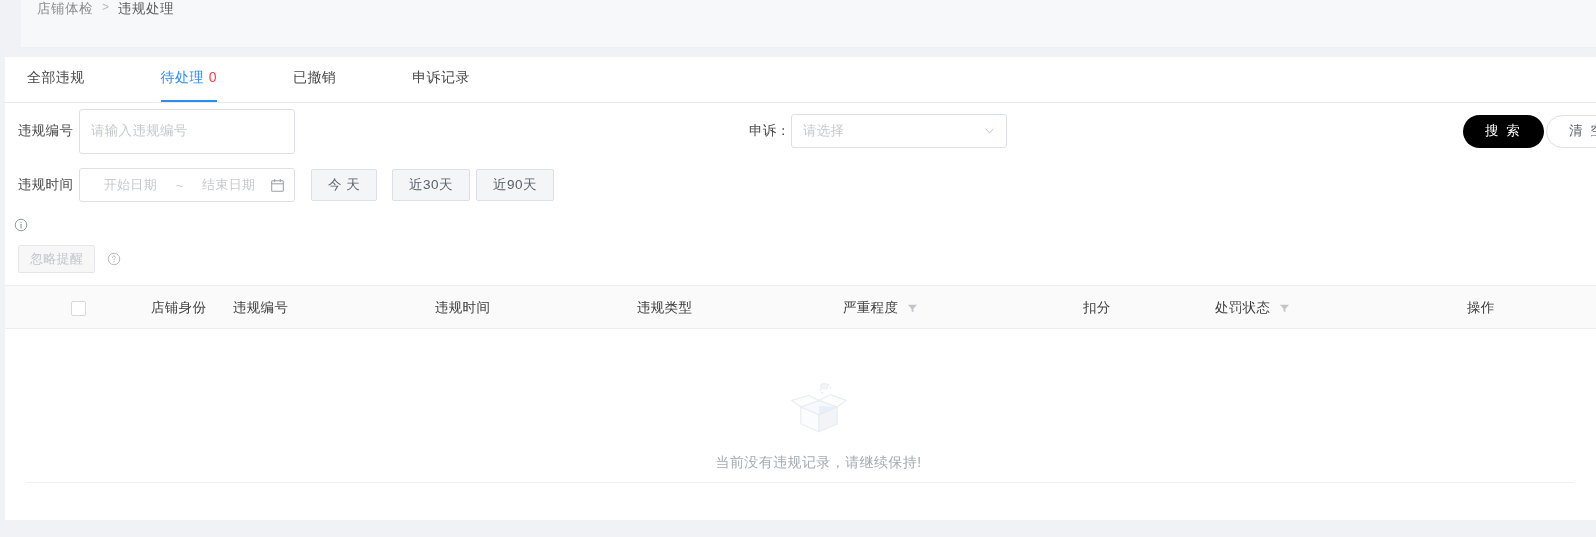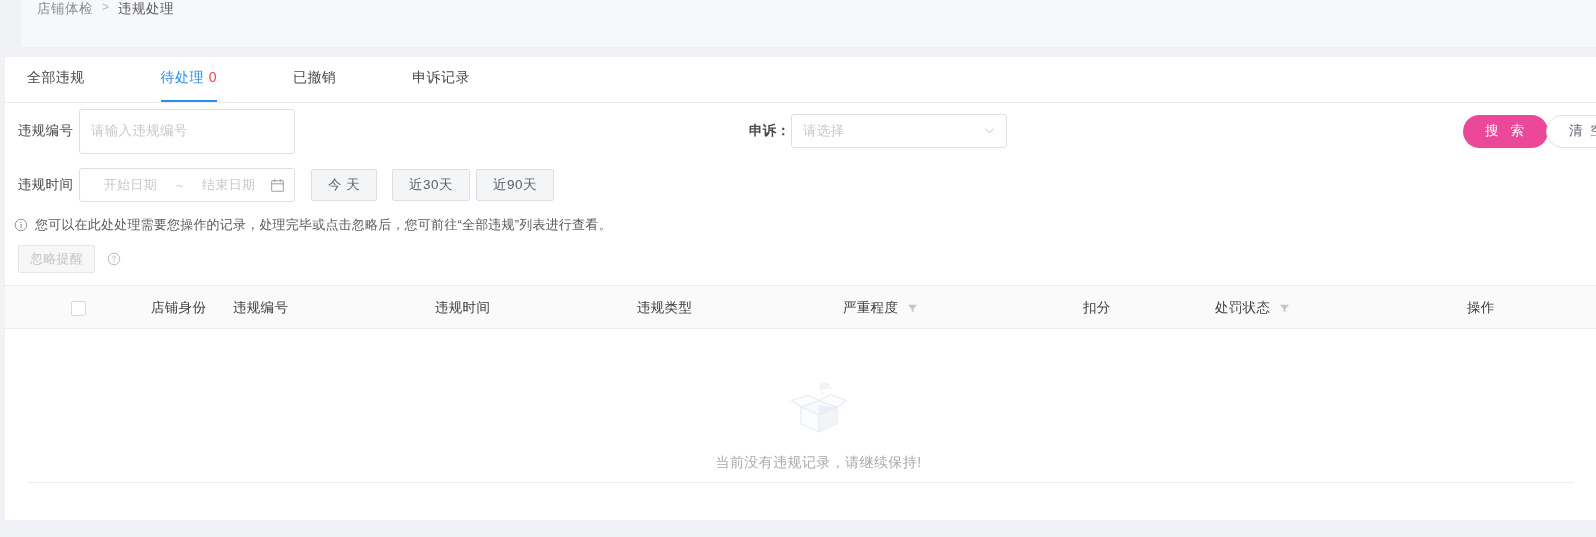--- a/index.html
+++ b/index.html
@@ -144,31 +144,31 @@
     position: absolute;
     right: 10px; top: 50%;
     transform: translateY(-50%);
     width: 13px; height: 13px;
     color: #c0c4cc;
   }
 
   .search-btn {
     height: 33px;
     padding: 0 22px;
-    background: #ec4899;
+    background: #000000;
     color: #fff;
     border: none;
     border-radius: 17px;
     font-size: 13.5px;
     letter-spacing: 2px;
     cursor: pointer;
     display: inline-flex;
     align-items: center;
     justify-content: center;
-    font-family: Liberation Mono, monospace;
+    font-family: Liberation Sans, sans-serif;
   }
   .clear-btn {
     height: 33px;
     padding: 0 22px;
     background: #fff;
     color: #5c6470;
     border: 1px solid #dcdfe6;
     border-radius: 17px;
     font-size: 13.5px;
     letter-spacing: 2px;
@@ -317,21 +317,21 @@
     </div>
 
     <div class="filters">
 
       <div class="filter-row" style="height:56px;">
         <span class="flabel" style="position:absolute;left:13px;">违规编号：</span>
         <div class="text-input" style="position:absolute;left:74px;">
           <span>请输入违规编号</span>
         </div>
 
-        <span class="flabel" style="position:absolute;left:744px;font-weight:bold;">申诉：</span>
+        <span class="flabel" style="position:absolute;left:744px;">申诉：</span>
         <div class="select-input" style="position:absolute;left:786px;">
           <span>请选择</span>
           <svg class="arrow" viewBox="0 0 16 16" fill="none">
             <path d="M3.5 5.5 L8 10.5 L12.5 5.5" stroke="currentColor" stroke-width="1.2" stroke-linecap="round" stroke-linejoin="round"></path>
           </svg>
         </div>
 
         <button class="search-btn" style="position:absolute;left:1458px;">搜 索</button>
         <button class="clear-btn" style="position:absolute;left:1541px;">清 空</button>
       </div>
@@ -354,21 +354,20 @@
         <button class="qbtn" style="position:absolute;left:387px;">近30天</button>
         <button class="qbtn" style="position:absolute;left:471px;">近90天</button>
       </div>
 
       <div class="notice">
         <svg class="info-ico" viewBox="0 0 16 16" fill="none">
           <circle cx="8" cy="8" r="6.6" stroke="currentColor" stroke-width="1.1"></circle>
           <path d="M8 7.1 V11.3" stroke="currentColor" stroke-width="1.2" stroke-linecap="round"></path>
           <circle cx="8" cy="4.9" r="0.75" fill="currentColor"></circle>
         </svg>
-        <span class="notice-text">您可以在此处处理需要您操作的记录，处理完毕或点击忽略后，您可前往“全部违规”列表进行查看。</span>
       </div>
 
       <div class="ignore-row">
         <button class="ignore-btn">忽略提醒</button>
         <svg class="help-ico" viewBox="0 0 16 16" fill="none">
           <circle cx="8" cy="8" r="6.6" stroke="currentColor" stroke-width="1.1"></circle>
           <path d="M6.3 6.2 C6.3 5.2 7.1 4.6 8 4.6 C9 4.6 9.7 5.3 9.7 6.1 C9.7 7.3 8 7.4 8 8.9" stroke="currentColor" stroke-width="1.1" stroke-linecap="round" fill="none"></path>
           <circle cx="8" cy="11" r="0.72" fill="currentColor"></circle>
         </svg>
       </div>

